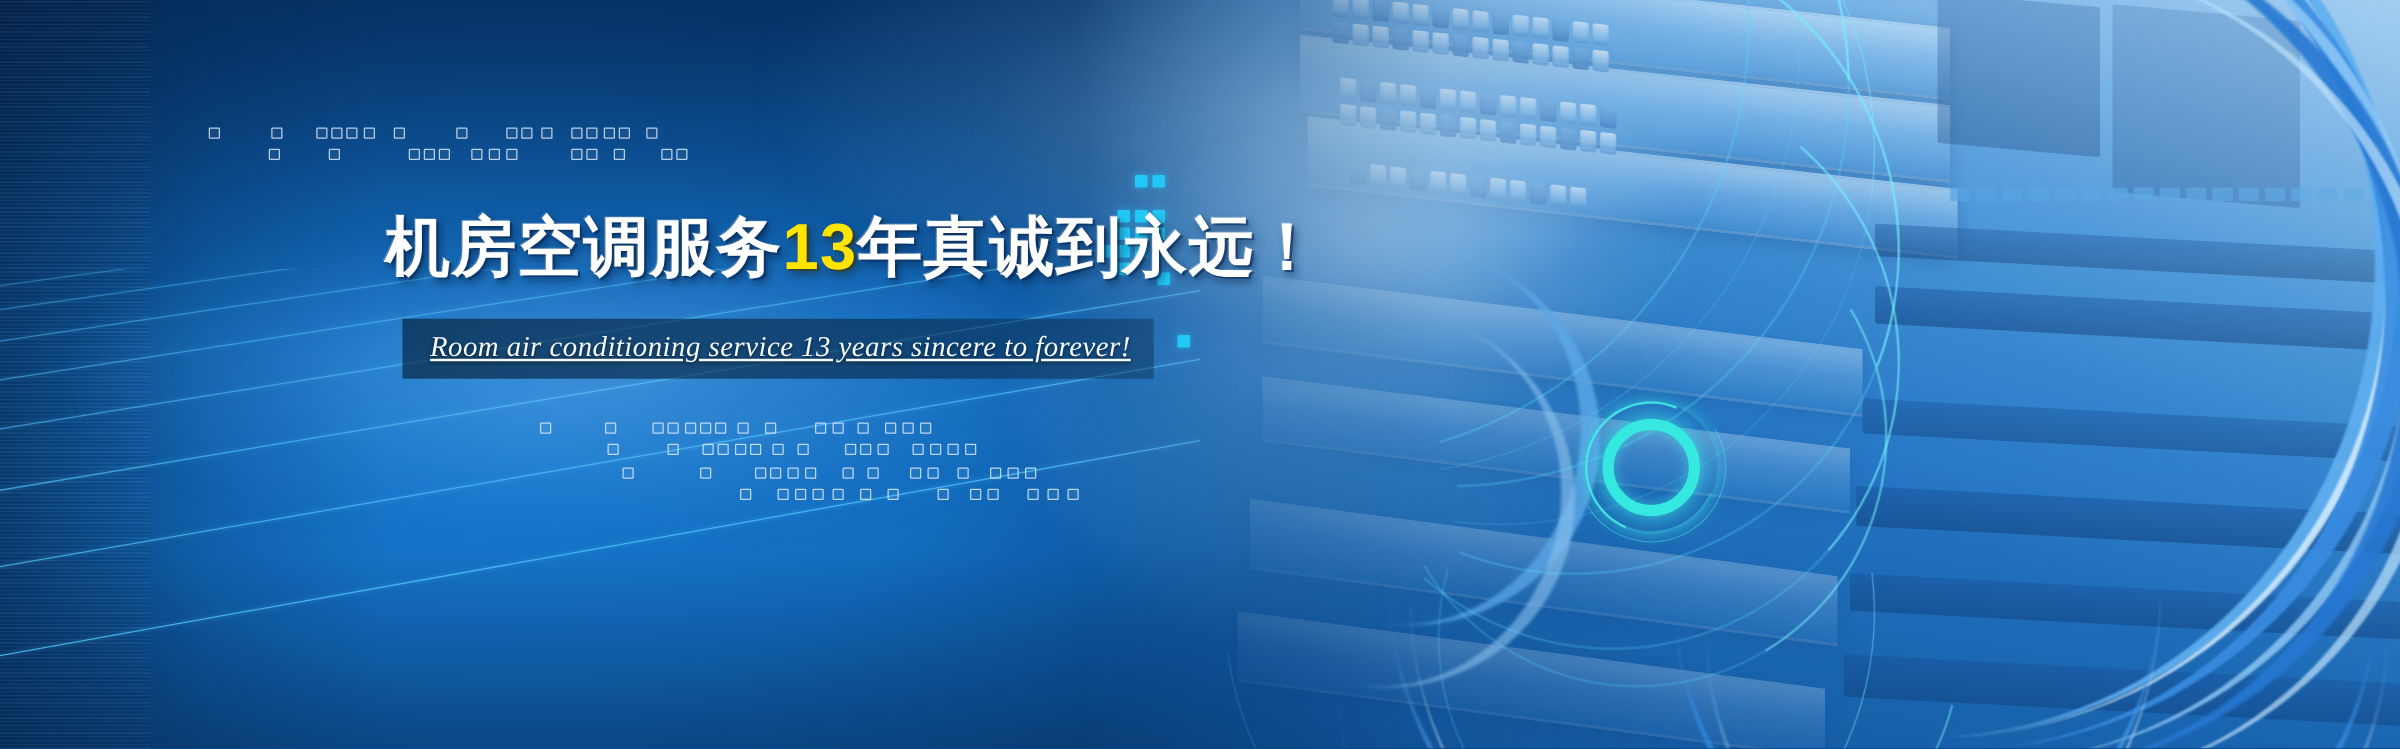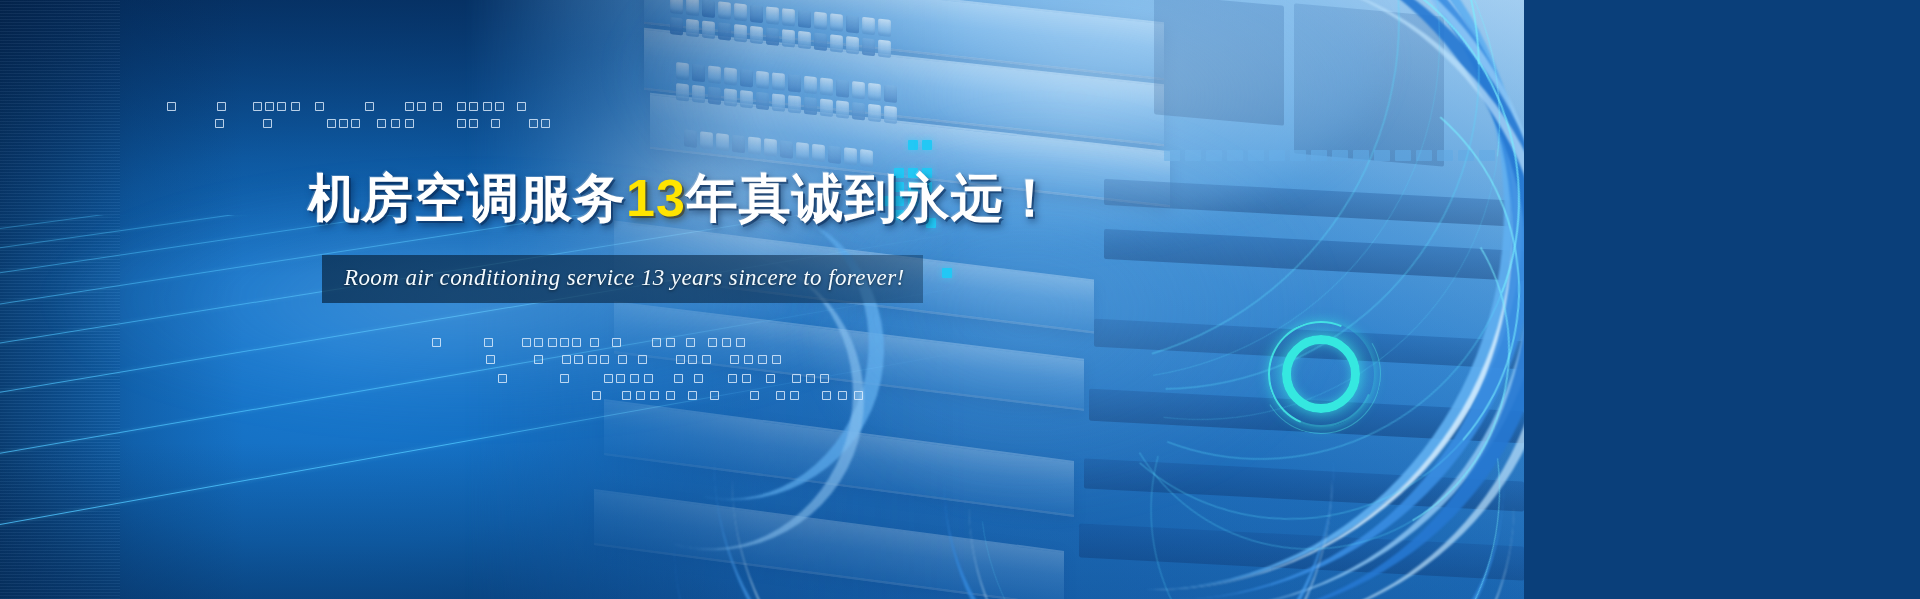--- a/index.html
+++ b/index.html
@@ -5,21 +5,21 @@
 <style>
   * { margin:0; padding:0; box-sizing:border-box; }
   html,body{
     width:1920px; height:599px; overflow:hidden;
     background:#0a3f7a;
     font-family:"Liberation Sans", sans-serif;
   }
 
   #banner{
     position:relative;
-    width:1524px; height:599px;
+    width:1920px; height:599px;
     overflow:hidden;
     background:#0d5ca8;
   }
 
   
   .bg-base{
     position:absolute; inset:0;
     background:
       radial-gradient(ellipse 900px 520px at 22% 58%, #1a7ad0 0%, #126bbd 38%, #0b4f95 68%, #083d78 100%),
       linear-gradient(180deg, #0b4a8e 0%, #1167b4 30%, #1576c6 55%, #0f5ba2 80%, #0a457f 100%);
@@ -175,20 +175,21 @@
     background:linear-gradient(90deg, rgba(6,34,62,.68) 0%, rgba(8,40,72,.60) 70%, rgba(8,42,76,.42) 100%);
   }
   .sub-text{
     font-family:"Liberation Serif", "DejaVu Serif", serif;
     font-style:italic;
     font-size:23px;
     color:#f4fbff;
     letter-spacing:.4px;
     white-space:nowrap;
     text-shadow:0 1px 3px rgba(0,0,0,.55);
+    text-decoration:underline;
   }
 </style>
 </head>
 <body>
 
 <div id="banner">
 
   <div class="bg-base"></div>
   <div class="bg-topdark"></div>
   <div class="bg-leftdark"></div>

